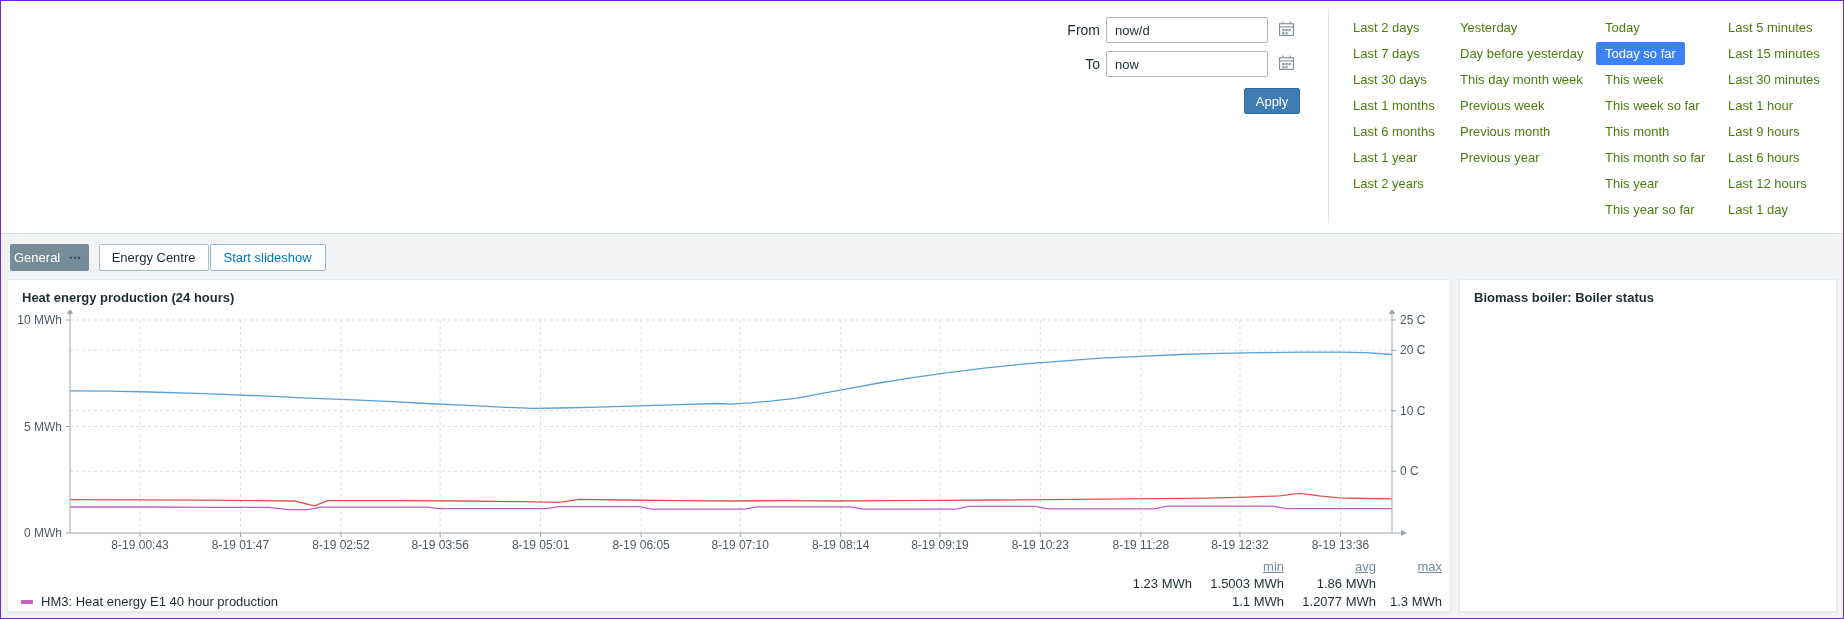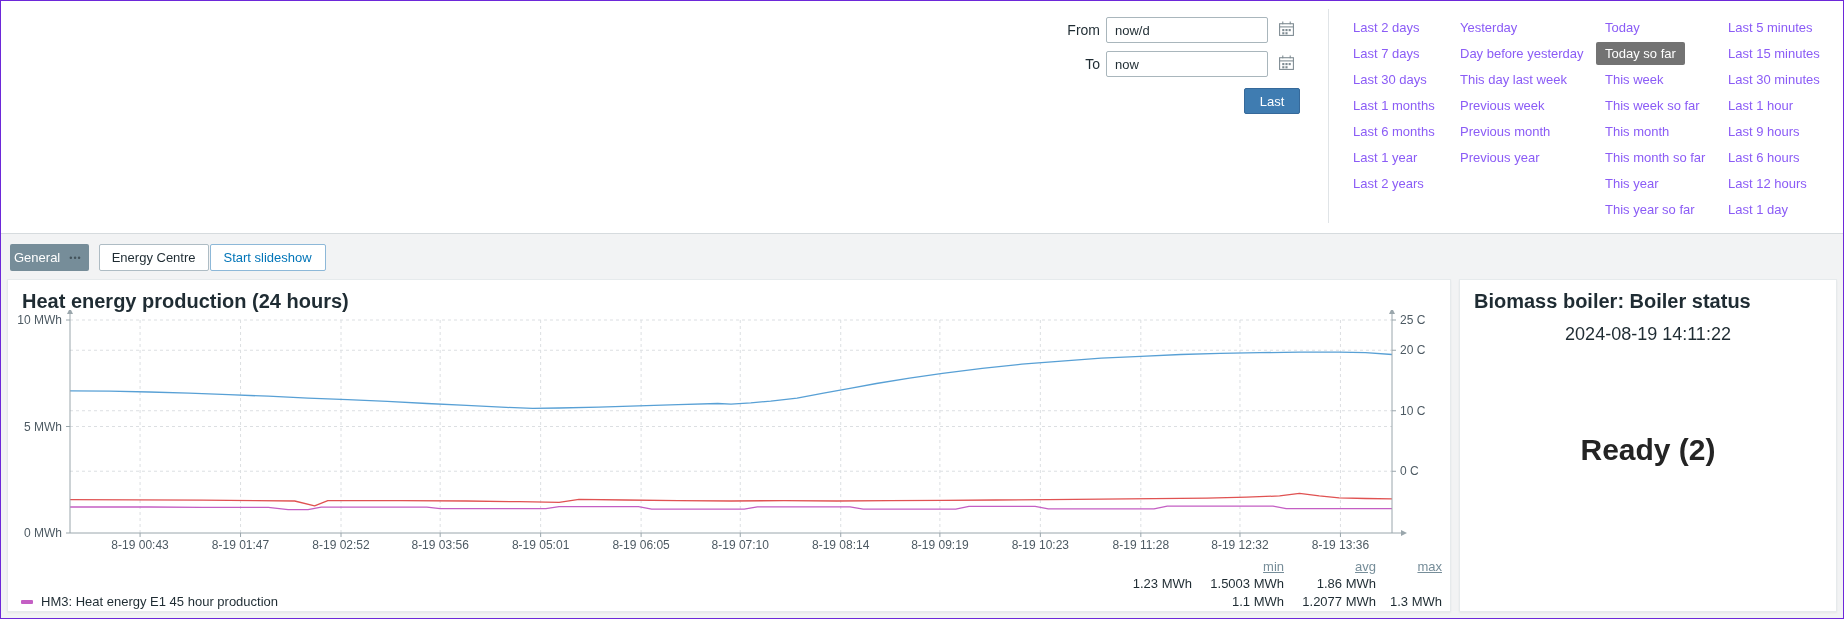--- a/index.html
+++ b/index.html
@@ -20,42 +20,42 @@
                background:#3f7cb1; color:#fff; border:1px solid #36699a; border-radius:2px;
                font-size:13px; font-family:"Liberation Sans", sans-serif; cursor:pointer; }
   .ft-divider { position:absolute; left:1327px; top:8px; width:1px; height:214px; background:#e0e4e7; }
 
   .quick-cols { position:absolute; left:1352px; top:14px; display:flex; }
   .qcol { display:flex; flex-direction:column; }
   .qcol:nth-child(1){ width:107px; }
   .qcol:nth-child(2){ width:145px; }
   .qcol:nth-child(3){ width:123px; }
   .qcol:nth-child(4){ width:112px; }
-  .qlink { display:block; height:26px; line-height:26px; font-size:13px; color:#8b5cf6;
+  .qlink { display:block; height:26px; line-height:26px; font-size:13px; color:#4d7c0f;
            text-decoration:none; white-space:nowrap; }
   .qlink.sel { color:#fff; }
-  .qlink.sel .pill { background:#737373; border-radius:2px; padding:4px 9px; margin-left:-9px; }
+  .qlink.sel .pill { background:#3b82f6; border-radius:2px; padding:4px 9px; margin-left:-9px; }
 
   
   .tab-bar { position:absolute; top:243px; left:9px; height:27px; display:flex; align-items:center; }
   .tab { height:27px; display:flex; align-items:center; font-size:13px; border-radius:2px;
          cursor:pointer; }
   .tab.selected { background:#768d99; color:#fff; padding:0 7px 0 4px; }
   .tab.plain { background:#fff; border:1px solid #aebcc4; color:#1f2c33; padding:0 12px; margin-left:10px;text-align:right; }
   .kebab { margin-left:9px; color:#44545c; font-size:9px; letter-spacing:1px; }
   .slideshow-btn { margin-left:1px; height:27px; padding:0 13px; background:#fff;
                    border:1px solid #8db8d8; color:#0275b8; border-radius:2px; font-size:13px;
                    font-family:"Liberation Sans", sans-serif; cursor:pointer; }
 
   
   .content { position:absolute; top:278px; left:6px; right:6px; bottom:6px; display:flex; gap:8px; }
   .widget { background:#fff; border:1px solid #e6eaec; box-shadow:0 1px 2px rgba(0,0,0,.05); }
   .widget.chartw { width:1444px; position:relative; }
   .widget.statusw { flex:1; position:relative; }
-  .w-title { padding:10px 14px 0; height:30px; font-size:20px; font-weight:bold; color:#1f2c33; }
+  .w-title { padding:10px 14px 0; height:30px; font-size:13px; font-weight:bold; color:#1f2c33; }
 
   svg#heat-chart { display:block; }
   .grid  { stroke:#dcdfe2; stroke-width:1; stroke-dasharray:3,3; }
   .axis  { stroke:#9aa6ac; stroke-width:1; }
   .arrow { fill:#9aa6ac; }
   .tick  { font-size:12px; fill:#4d5a63; font-family:"Liberation Sans", sans-serif; }
 
   .legend { margin-top:4px; padding:0 8px 0 13px; font-size:13px; color:#1f2c33; }
   .legend-row { display:grid; grid-template-columns:1fr 92px 92px 66px; height:18px; align-items:center; }
   .legend-row.hdr { height:16px; color:#768d99;text-decoration:underline; }
@@ -98,37 +98,37 @@
         <line x1="4.5" y1="1.5" x2="4.5" y2="4" stroke="#7d8a91"></line>
         <line x1="11.5" y1="1.5" x2="11.5" y2="4" stroke="#7d8a91"></line>
         <rect x="4" y="8.5" width="2" height="2" fill="#7d8a91"></rect>
         <rect x="7" y="8.5" width="2" height="2" fill="#7d8a91"></rect>
         <rect x="10" y="8.5" width="2" height="2" fill="#7d8a91"></rect>
         <rect x="4" y="11.5" width="2" height="2" fill="#7d8a91"></rect>
         <rect x="7" y="11.5" width="2" height="2" fill="#7d8a91"></rect>
       </svg>
     </button>
 
-    <button class="apply-btn">Last</button>
+    <button class="apply-btn">Apply</button>
 
     <div class="ft-divider"></div>
     <div class="quick-cols" id="quick-cols">
         <div class="qcol">
           <a href="#" class="qlink"><span>Last 2 days</span></a>
           <a href="#" class="qlink"><span>Last 7 days</span></a>
           <a href="#" class="qlink"><span>Last 30 days</span></a>
           <a href="#" class="qlink"><span>Last 1 months</span></a>
           <a href="#" class="qlink"><span>Last 6 months</span></a>
           <a href="#" class="qlink"><span>Last 1 year</span></a>
           <a href="#" class="qlink"><span>Last 2 years</span></a>
         </div>
         <div class="qcol">
           <a href="#" class="qlink"><span>Yesterday</span></a>
           <a href="#" class="qlink"><span>Day before yesterday</span></a>
-          <a href="#" class="qlink"><span>This day last week</span></a>
+          <a href="#" class="qlink"><span>This day month week</span></a>
           <a href="#" class="qlink"><span>Previous week</span></a>
           <a href="#" class="qlink"><span>Previous month</span></a>
           <a href="#" class="qlink"><span>Previous year</span></a>
         </div>
         <div class="qcol">
           <a href="#" class="qlink"><span>Today</span></a>
           <a href="#" class="qlink sel"><span class="pill">Today so far</span></a>
           <a href="#" class="qlink"><span>This week</span></a>
           <a href="#" class="qlink"><span>This week so far</span></a>
           <a href="#" class="qlink"><span>This month</span></a>
@@ -239,30 +239,26 @@
             <span class="lg-cell-r">min</span>
             <span class="lg-cell-r">avg</span>
             <span class="lg-cell-r">max</span>
           </div>
           <div class="legend-row">
             <span class="lg-cell-r">1.23 MWh</span>
             <span class="lg-cell-r">1.5003 MWh</span>
             <span class="lg-cell-r">1.86 MWh</span>
           </div>
           <div class="legend-row">
-            <span><span class="swatch" style="background: rgb(196, 95, 196);"></span><span>HM3: Heat energy E1 45 hour production</span></span>
+            <span><span class="swatch" style="background: rgb(196, 95, 196);"></span><span>HM3: Heat energy E1 40 hour production</span></span>
             <span class="lg-cell-r">1.1 MWh</span>
             <span class="lg-cell-r">1.2077 MWh</span>
             <span class="lg-cell-r">1.3 MWh</span>
           </div>
         </div>
     </div>
 
     <div class="widget statusw">
       <div class="w-title">Biomass boiler: Boiler status</div>
-      <div class="status-body">
-        <div class="status-time">2024-08-19 14:11:22</div>
-        <div class="status-value">Ready (2)</div>
-      </div>
     </div>
 
   </div>
 </div>
 
 </body></html>

